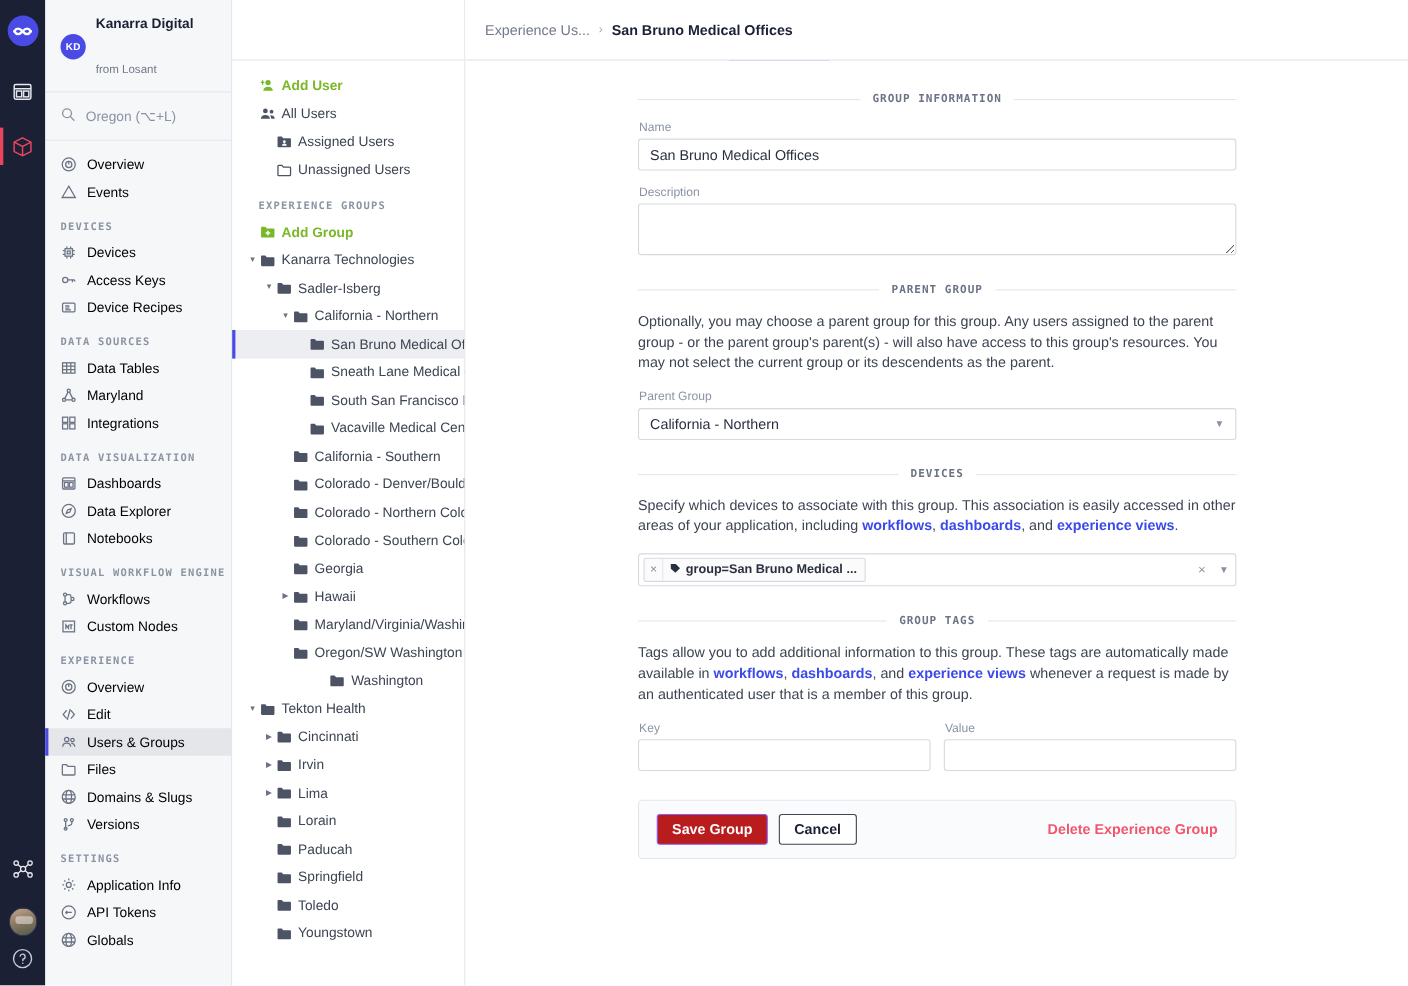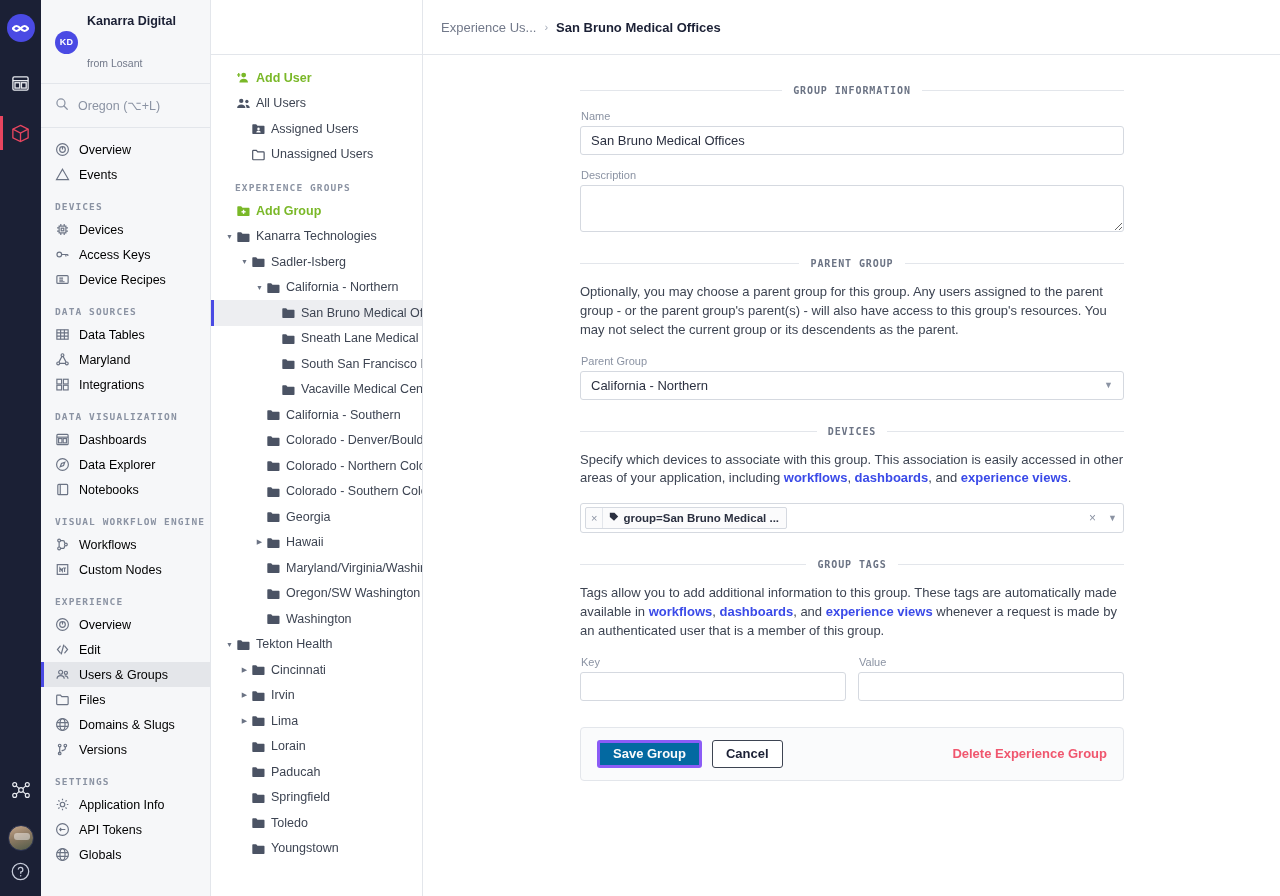--- a/index.html
+++ b/index.html
@@ -169,21 +169,21 @@
   .kvcol{flex:1 1 0;min-width:0;}
   .kvcol.val{flex:1 1 0;}
   .actions{
     margin-top:26px;border:1px solid #e3e6eb;border-radius:4px;background:#fafbfc;
     display:flex;align-items:center;padding:12px 16px;gap:10px;
   }
   .btn{
     height:28px;padding:0 13px;border-radius:3px;font-size:13px;font-weight:bold;
     display:flex;align-items:center;cursor:pointer;font-family:"Liberation Sans", sans-serif;
   }
-  .btn-disabled{background:#0369a1;color:#fbfbfc;border:3px solid #8b5cf6;}
+  .btn-disabled{background:#b91c1c;color:#fbfbfc;border:1px solid #8b5cf6;}
   .btn-cancel{background:#fff;border:1px solid #3d4452;color:#1b2035;}
   .danger{margin-left:auto;color:#f0566e;font-weight:bold;font-size:13px;cursor:pointer;}
 </style>
 </head>
 <body>
 
 <div class="app">
 
   <div class="rail">
     <div class="rail-logo">
@@ -657,21 +657,21 @@
         </div>
         <div class="tree-row" style="padding-left: 43px;">
           <span class="caret"></span>
           <span class="fico">
             <svg width="15" height="15" viewBox="0 0 16 16" fill="#4b5364">
               <path d="M1.4 13V4.2a.8.8 0 0 1 .8-.8h3.3l1.4 1.7h6.7a.8.8 0 0 1 .8.8V13a.8.8 0 0 1-.8.8H2.2a.8.8 0 0 1-.8-.8z"></path>
             </svg>
           </span>
           <span class="tlabel">Oregon/SW Washington</span>
         </div>
-        <div class="tree-row" style="padding-left: 43px;">
+        <div class="tree-row" style="padding-left: 43px; justify-content: center;">
           <span class="caret"></span>
           <span class="fico">
             <svg width="15" height="15" viewBox="0 0 16 16" fill="#4b5364">
               <path d="M1.4 13V4.2a.8.8 0 0 1 .8-.8h3.3l1.4 1.7h6.7a.8.8 0 0 1 .8.8V13a.8.8 0 0 1-.8.8H2.2a.8.8 0 0 1-.8-.8z"></path>
             </svg>
           </span>
           <span class="tlabel">Washington</span>
         </div>
         <div class="tree-row" style="padding-left: 13px;">
           <span class="caret">▼</span>

